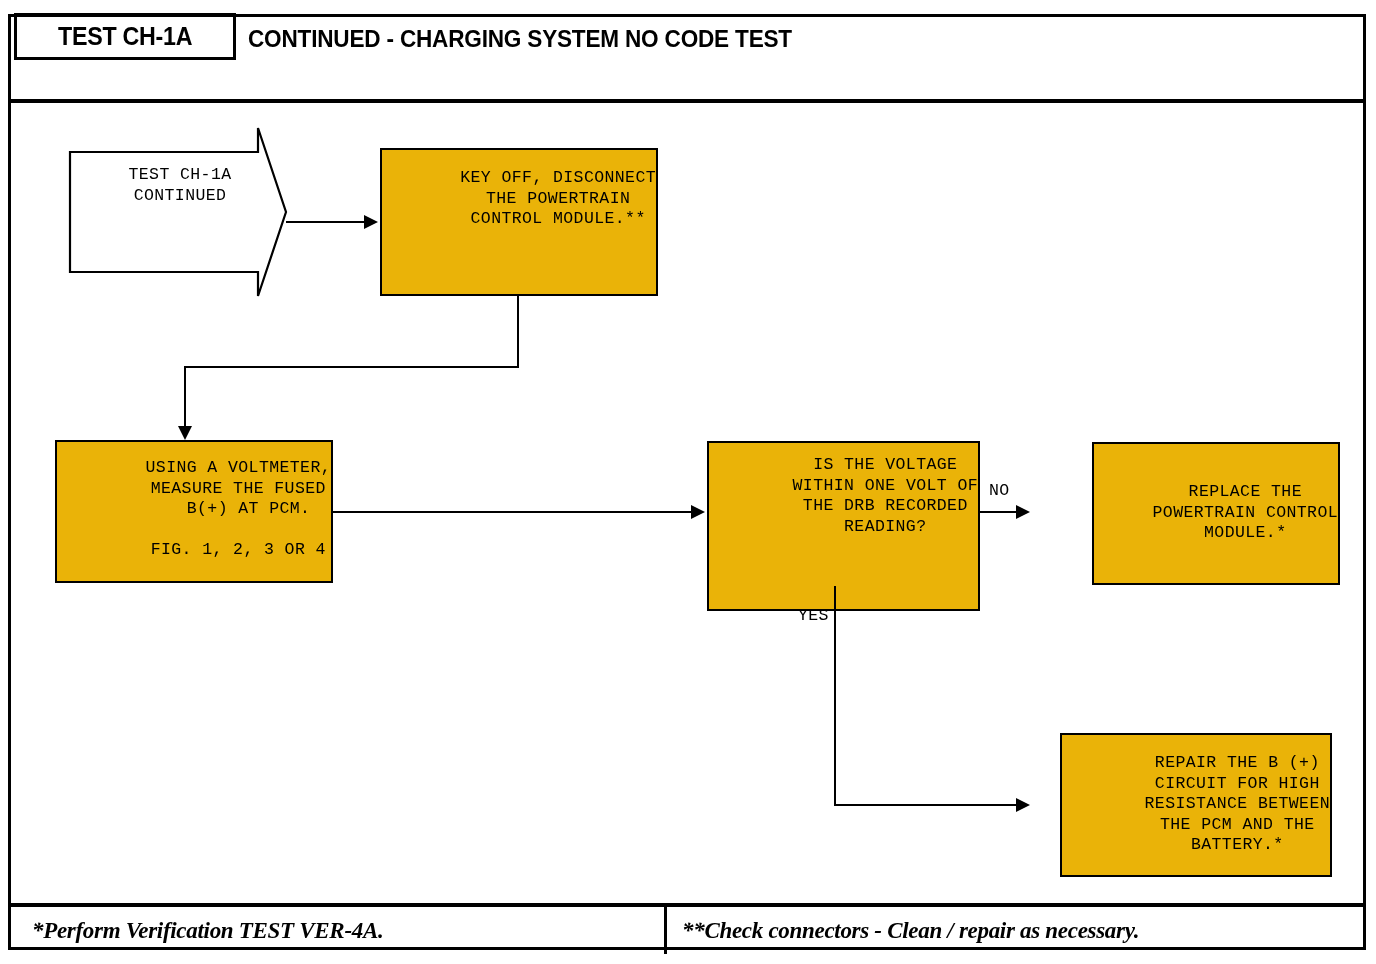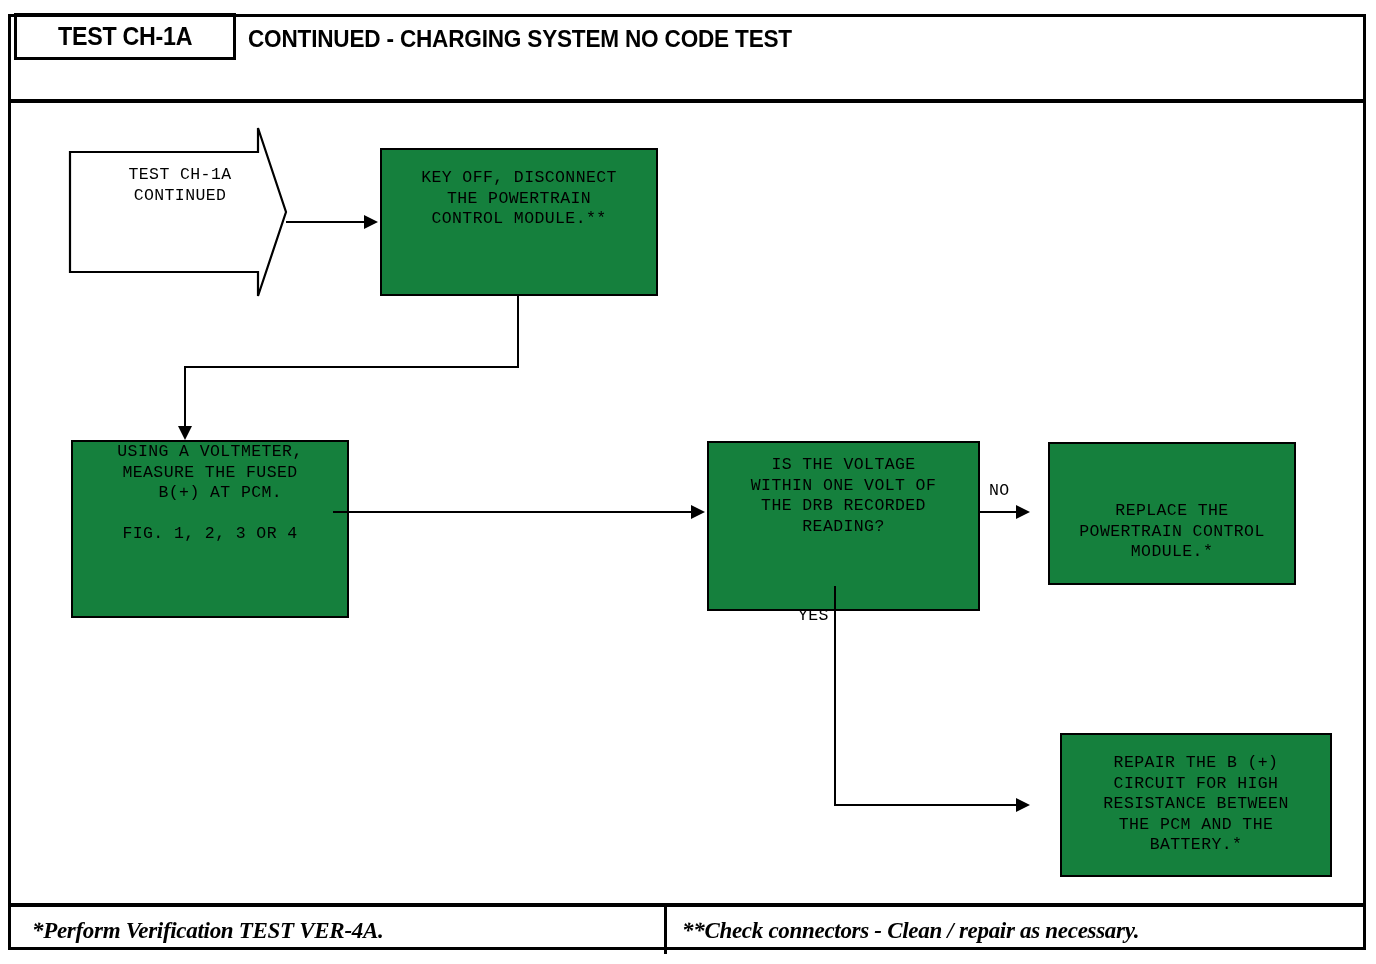--- a/index.html
+++ b/index.html
@@ -117,39 +117,39 @@
     top: 0;
     width: 1376px;
     height: 964px;
   }
 
   
   .node {
     position: absolute;
     box-sizing: border-box;
     border: 2px solid #000;
-    background: #15803d;
-    display: flex;
-    justify-content: center;
+    background: #eab308;
+    display: flex;
+    justify-content: flex-end;
   }
   .node-text {
     font-family: "Liberation Mono", monospace;
     font-size: 16.5px;
     line-height: 20.5px;
     letter-spacing: 0.4px;
     text-align: center;
     color: #000;
     white-space: pre;
   }
 
   
   #box-key-off      { left: 380px; top: 148px; width: 278px; height: 148px; padding-top: 18px; }
-  #box-voltmeter    { left: 71px;  top: 440px; width: 278px; height: 178px; padding-top: 0; }
+  #box-voltmeter    { left: 55px;  top: 440px; width: 278px; height: 143px; padding-top: 16px; }
   #box-decision     { left: 707px; top: 441px; width: 273px; height: 170px; padding-top: 12px; }
-  #box-replace      { left: 1048px; top: 442px; width: 248px; height: 143px; padding-top: 57px; }
+  #box-replace      { left: 1092px; top: 442px; width: 248px; height: 143px; padding-top: 38px; }
   #box-repair       { left: 1060px; top: 733px; width: 272px; height: 144px; padding-top: 18px; }
 
   
   .block-arrow {
     position: absolute;
     left: 68px;
     top: 126px;
     width: 220px;
     height: 172px;
   }

